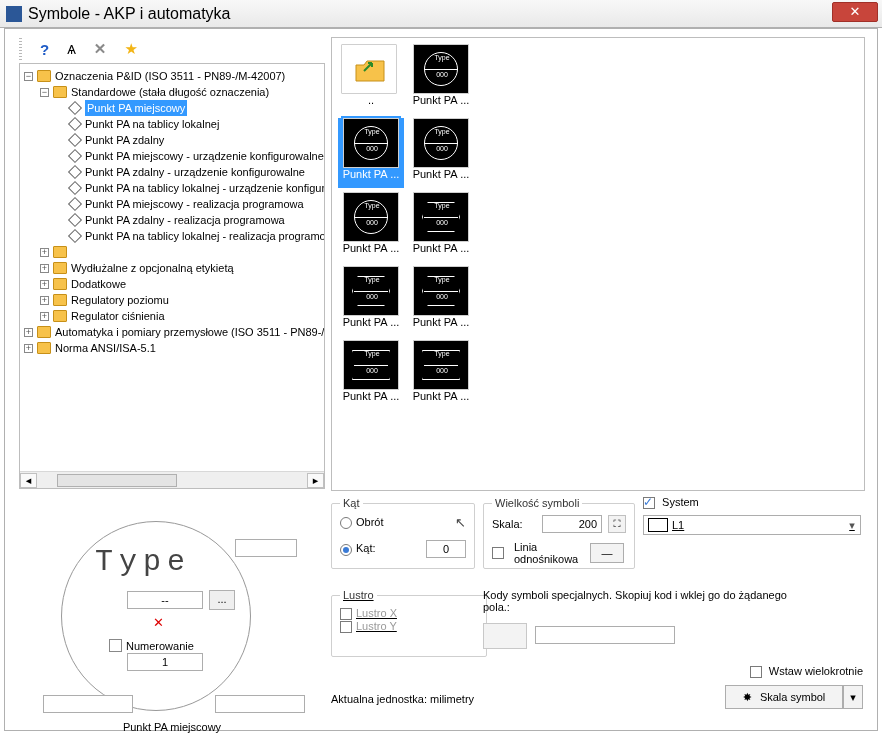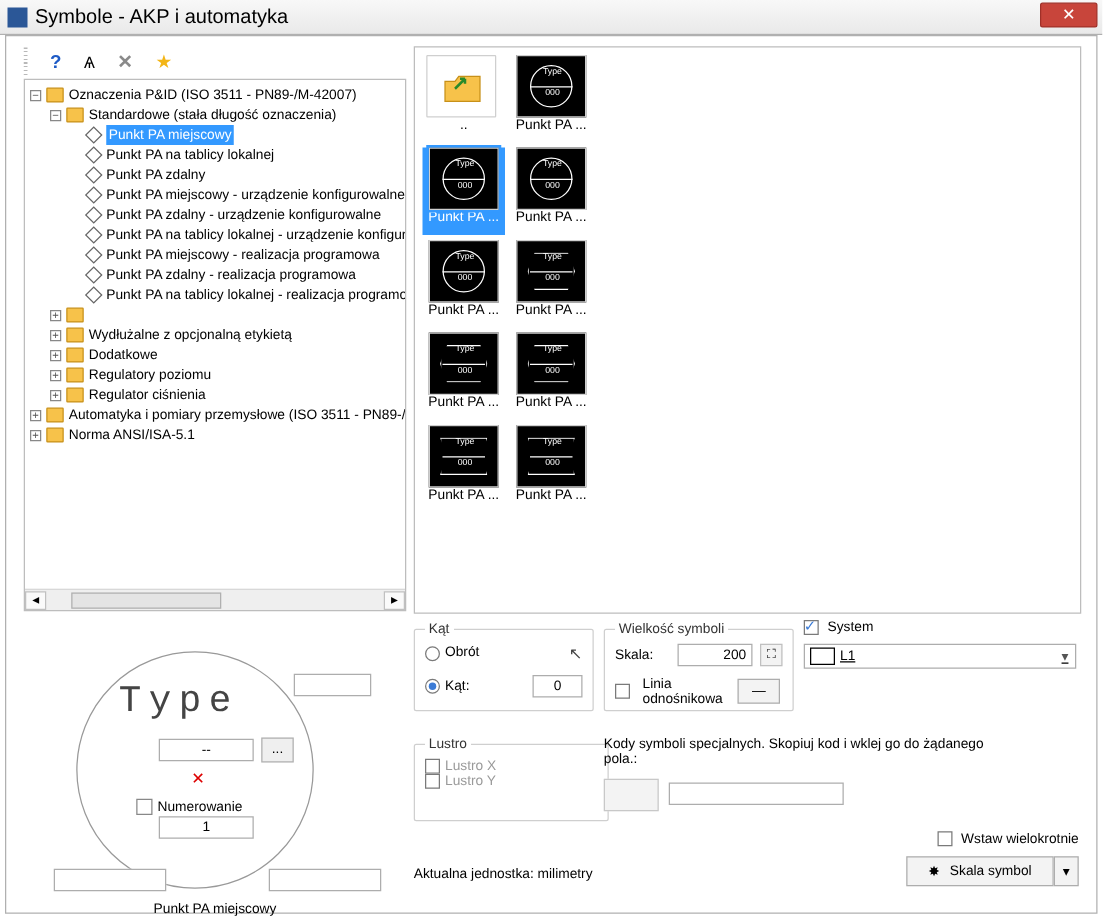--- a/index.html
+++ b/index.html
@@ -122,21 +122,21 @@
   .sym-inhex { position:absolute; left:8px; top:9px; width:38px; height:30px; border:1px solid #fff; clip-path: polygon(0 0,100% 0,85% 50%,100% 100%,0 100%,15% 50%);}
   .pic.folder svg{position:absolute;left:12px;top:10px;}
   
   .ctrls { position:absolute; left:326px; top:468px; right:10px; bottom:8px;}
   fieldset {
     border:1px solid #cfcfcf; border-radius:2px;
     font-size:11px; margin:0; padding:6px 8px 8px 8px;
   }
   legend { padding:0 3px; color:#333;}
   .fs-kat { position:absolute; left:0; top:0; width:144px; height:72px;}
-  .fs-lustro { position:absolute; left:0; top:90; width:156px; height:68px; top:92px;}
+  .fs-lustro { position:absolute; left:0; top:90; width:156px; height:68px; top:92px;text-decoration:underline;}
   .fs-wielk { position:absolute; left:152px; top:0; width:152px; height:72px;}
   .radio { width:12px;height:12px;border:1px solid #7a7a7a;border-radius:50%;display:inline-block;vertical-align:middle;margin-right:4px;background:#fff;position:relative;}
   .radio.on::after{content:"";position:absolute;left:2px;top:2px;width:6px;height:6px;border-radius:50%;background:#3b7bd6;}
   .chk2 { width:12px;height:12px;border:1px solid #7a7a7a;display:inline-block;vertical-align:middle;margin-right:4px;background:#fff;position:relative;}
   .chk2.on::after{content:"✓";position:absolute;left:-1px;top:-3px;font-size:12px;color:#3b7bd6;}
   .txt-in { border:1px solid #adadad; background:#fff; height:18px; padding:0 4px; line-height:16px; display:inline-block;}
   .iconbtn { width:18px;height:18px;border:1px solid #c0c0c0;background:#f3f3f3;display:inline-block;vertical-align:middle;text-align:center;line-height:15px;font-size:10px;}
   .combo {
     border:1px solid #adadad; background:#fff; height:20px; display:flex; align-items:center;text-decoration:underline;
   }

